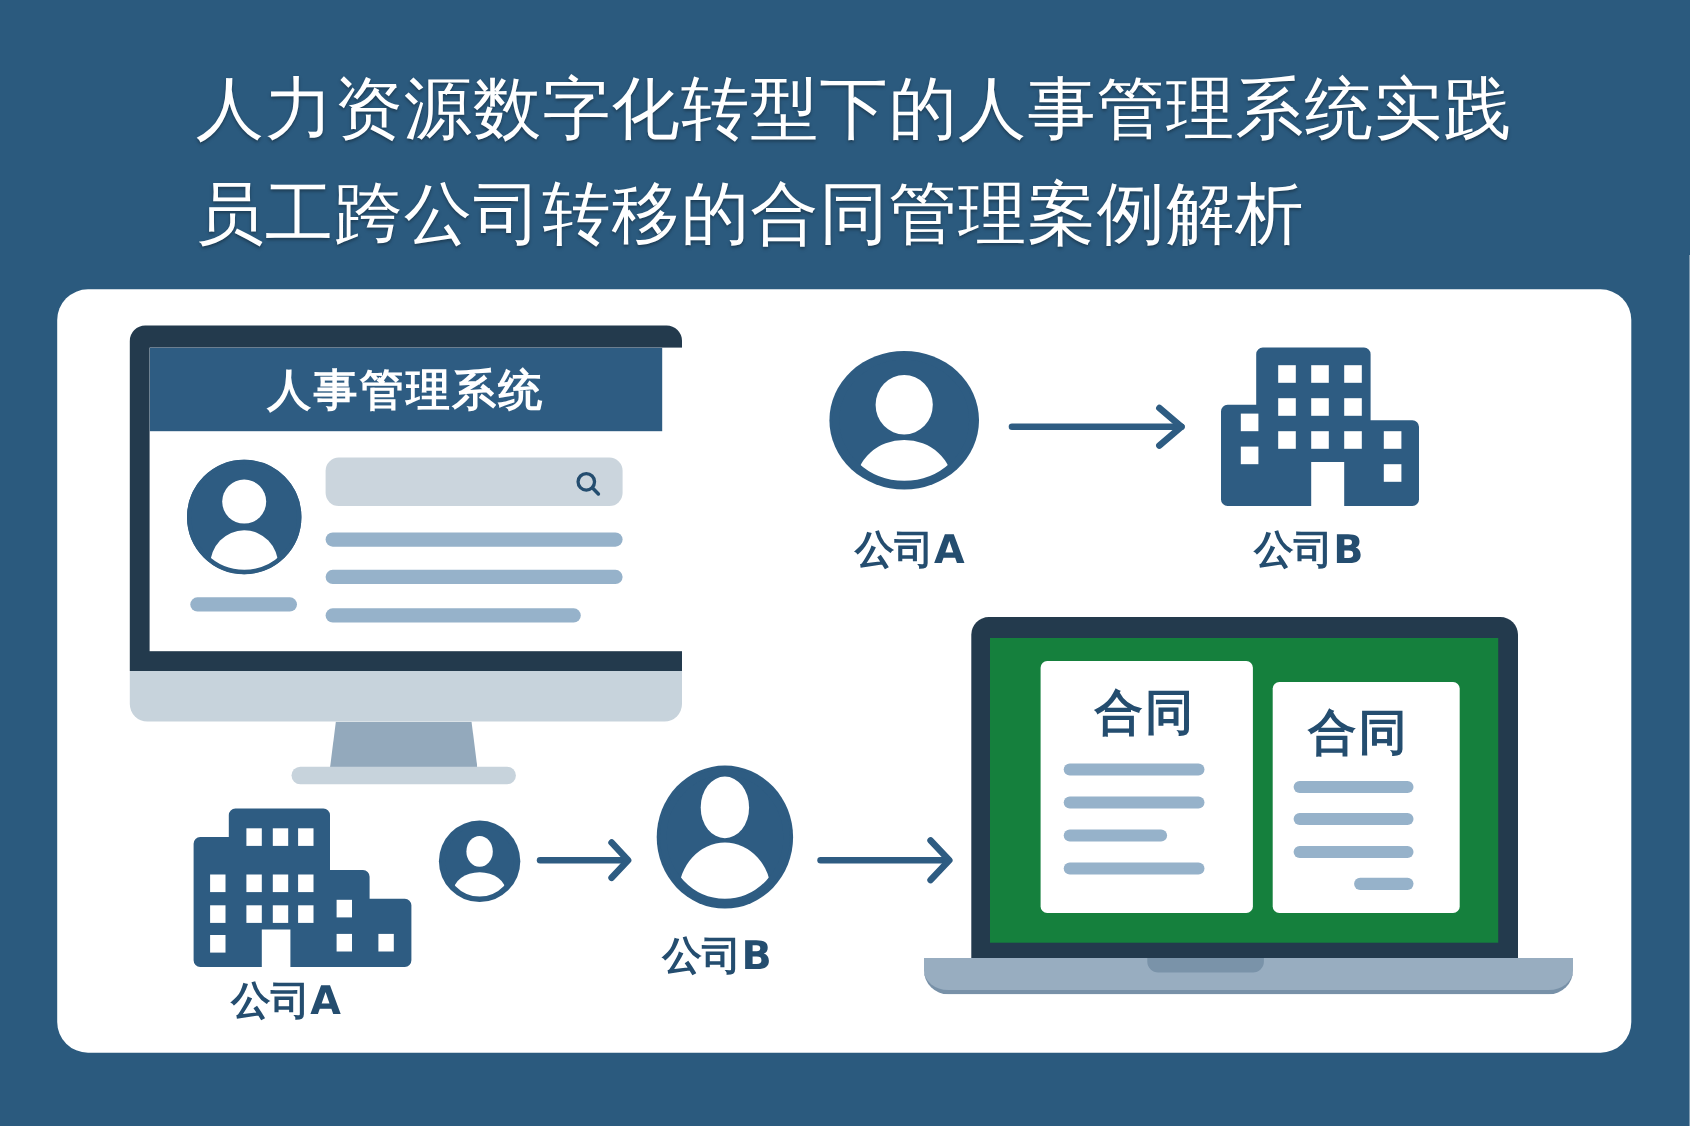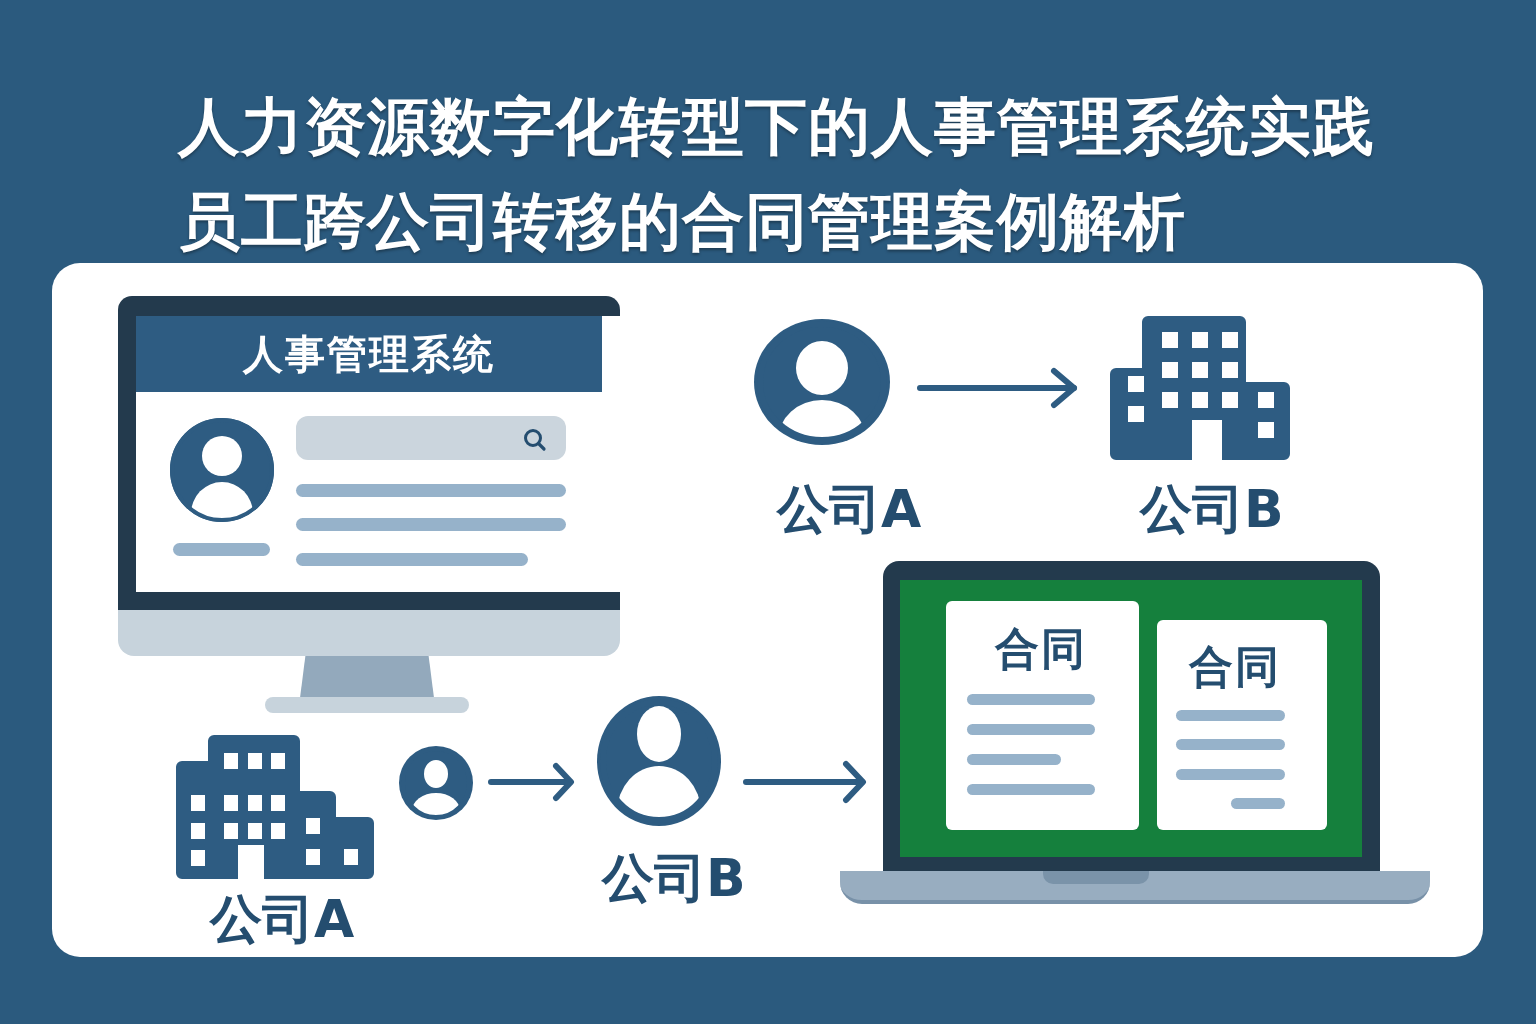--- a/index.html
+++ b/index.html
@@ -4,24 +4,23 @@
 <style>
   * { box-sizing: border-box; margin: 0; padding: 0; }
   html, body { width: 1536px; height: 1024px; overflow: hidden; }
   body {
     background: #2b5a7e;
     font-family: "DejaVu Sans", "Liberation Sans", sans-serif;
     position: relative;
   }
   .title {
     position: absolute; left: 178px; color: #ffffff;
-    font-weight: bold; font-size: 62px; letter-spacing: 1px;
+    font-weight: normal; font-size: 62px; letter-spacing: 1px;
     white-space: nowrap; line-height: 1;
     text-shadow: 0 2px 3px rgba(0,0,0,0.35);
-    margin-top: 28px;
   }
   .title.l1 { top: 68px; }
   .title.l2 { top: 163px; text-align: right; }
 
   .card {
     position: absolute; left: 52px; top: 263px; width: 1431px; height: 694px;
     background: #ffffff; border-radius: 28px;
   }
   .abs { position: absolute; }
 
@@ -32,21 +31,21 @@
     display: flex; align-items: center; justify-content: center; color: #fff;
     font-weight: bold; font-size: 40px; letter-spacing: 2px; }
   .mon-chin { left: 118px; top: 610px; width: 502px; height: 46px; background: #c7d3dc; border-radius: 0 0 16px 16px; }
   .mon-neck { left: 300px; top: 656px; width: 134px; height: 42px; background: #93a9bc;
     clip-path: polygon(4% 0, 96% 0, 100% 100%, 0 100%); }
   .mon-base { left: 265px; top: 697px; width: 204px; height: 16px; background: #c7d3dc; border-radius: 8px; }
   .search-bar { left: 160px; top: 100px; width: 270px; height: 44px; background: #cbd5dd; border-radius: 12px; }
   .bar { background: #96b2ca; border-radius: 7px; height: 13px; }
 
   .label {
-    position: absolute; color: #244d6f; font-weight: bold; font-size: 52px;
+    position: absolute; color: #244d6f; font-weight: bold; font-size: 36px;
     white-space: nowrap; line-height: 1;
   }
 
   
   .lap-lid { left: 883px; top: 561px; width: 497px; height: 312px; background: #233a4d; border-radius: 16px 16px 0 0; }
   .lap-screen { left: 900px; top: 580px; width: 462px; height: 277px; background: #15803d; }
   .lap-base { left: 840px; top: 871px; width: 590px; height: 33px; background: #98adc0;
     border-radius: 0 0 22px 22px; border-bottom: 4px solid #7891a8; }
   .lap-notch { left: 1043px; top: 871px; width: 106px; height: 13px; background: #7a93a9; border-radius: 0 0 10px 10px; }
   .doc { background: #ffffff; border-radius: 6px; }

